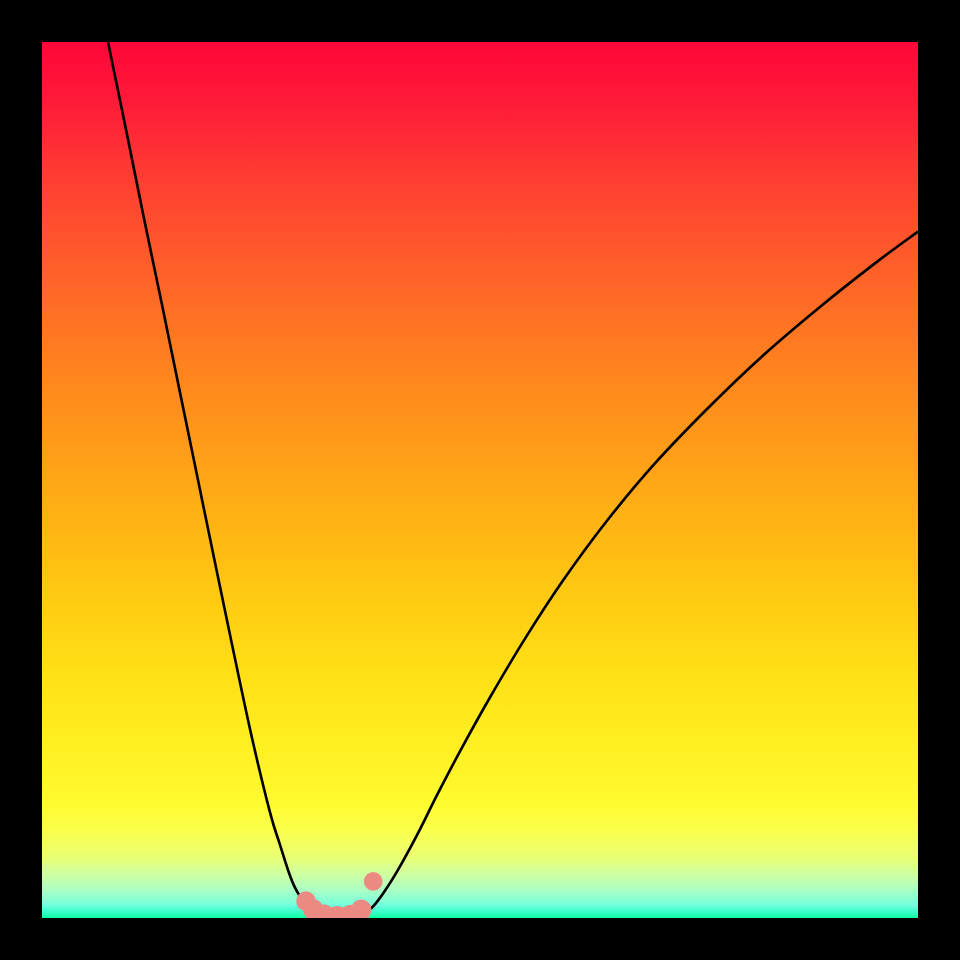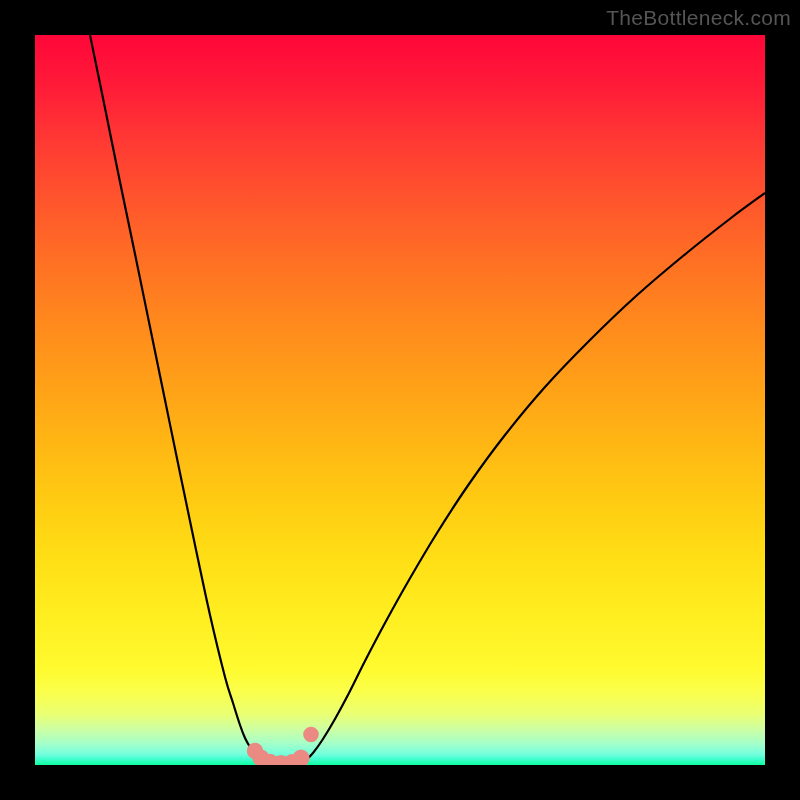--- a/index.html
+++ b/index.html
@@ -81,14 +81,13 @@
           <circle cx="220" cy="716" r="8.2" fill="#eb8a82"></circle>
           <circle cx="226" cy="723" r="8.6" fill="#eb8a82"></circle>
           <circle cx="235" cy="727.8" r="9" fill="#eb8a82"></circle>
           <circle cx="246" cy="729" r="9" fill="#eb8a82"></circle>
           <circle cx="257" cy="727.6" r="8.6" fill="#eb8a82"></circle>
           <circle cx="266" cy="723.2" r="8.6" fill="#eb8a82"></circle>
           <circle cx="276" cy="699.5" r="7.8" fill="#eb8a82"></circle>
         </g>
     </svg>
   </div>
-  <div class="watermark">TheBottleneck.com</div>
 </div>
 
 </body></html>

